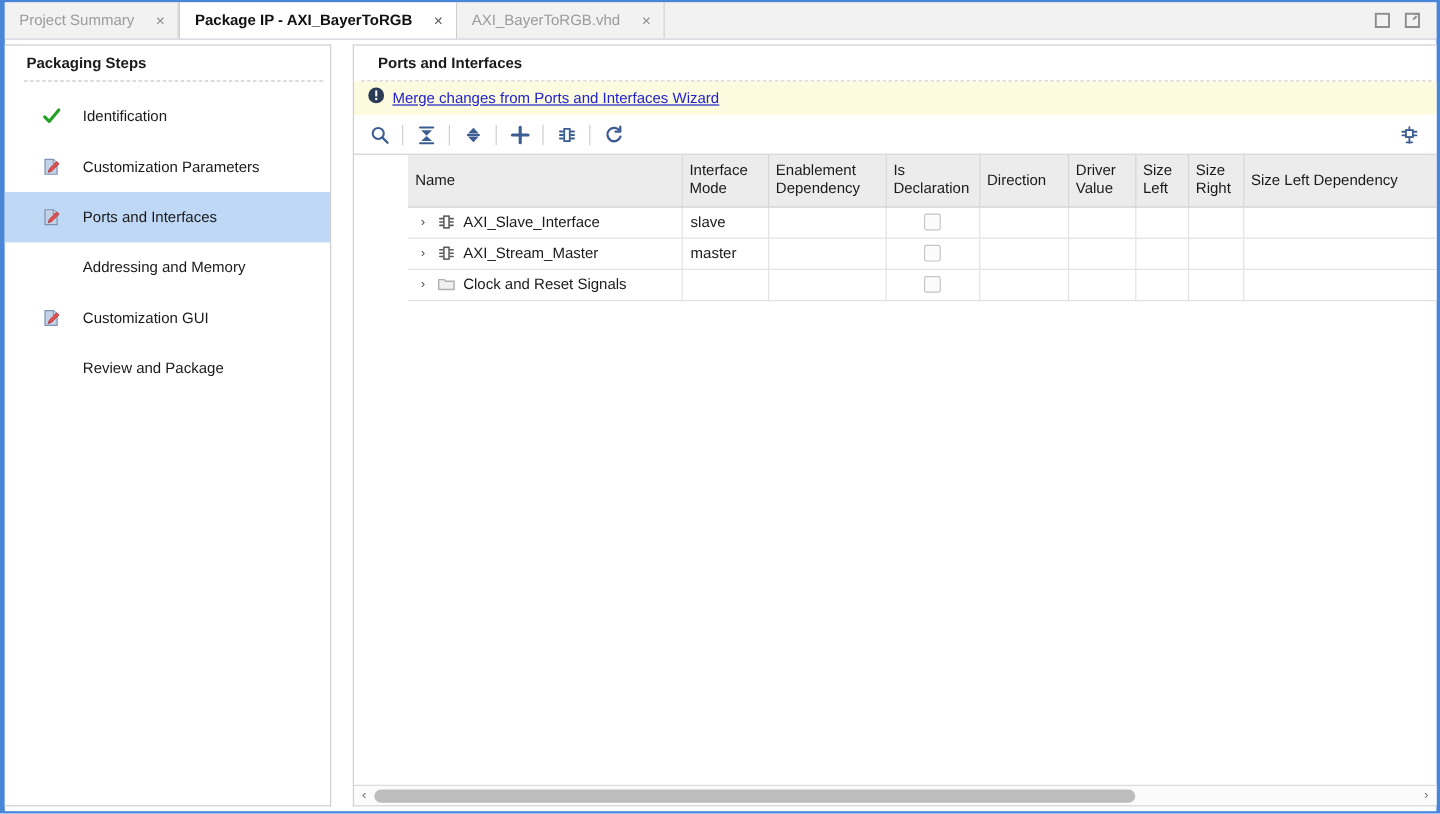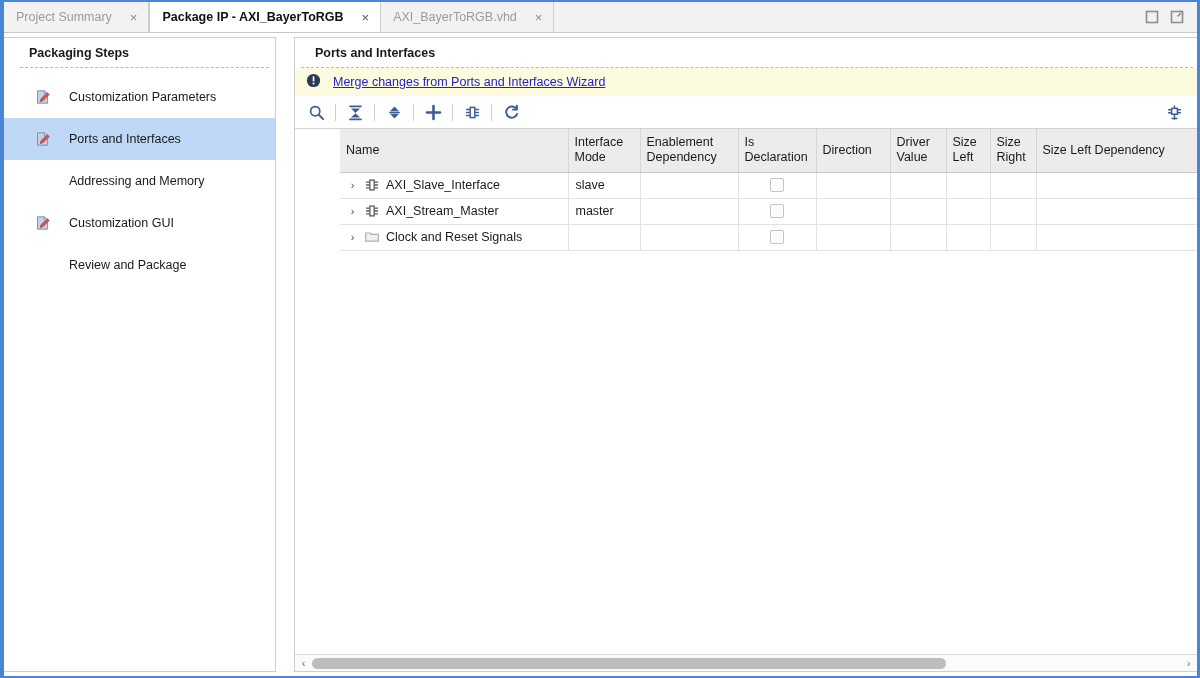--- a/index.html
+++ b/index.html
@@ -72,21 +72,21 @@
   
   #sidebar {
     position: absolute; left: 0; top: 4px;
     width: 272px; height: 635px;
     background: #ffffff;
     border: 1px solid #cfcfcf;
     border-left: none;
   }
   #sidebar-title {
     height: 29px; display: flex; align-items: center;
-    padding-left: 25px;
+    padding-left: 18px;
     font-size: 12.5px; font-weight: bold; color: #1a1a1a;
   }
   #sidebar-sep {
     height: 0; margin: 0 6px 0 16px;
     border-top: 1px dashed #b9b9b9;
   }
   #steps { padding-top: 8px; }
   .step {
     position: relative;
     height: 42px;
@@ -131,21 +131,21 @@
     border-top: 1px dashed #b9b9b9;
     flex: 0 0 auto;
   }
   
   #infobar {
     flex: 0 0 auto;
     height: 28px;
     background: #fcfbdf;
     display: flex; align-items: center;
     padding-left: 11px;
-    gap: 12px;
+    gap: 6px;
   }
   #infobar-link {
     font-size: 12.5px; color: #2222cc;
     text-decoration: underline; cursor: pointer;
   }
 
   
   #toolbar {
     flex: 0 0 auto;
     height: 32px;
@@ -292,20 +292,28 @@
   </div>
 
   <div id="content">
 
     <div id="sidebar">
       <div id="sidebar-title">Packaging Steps</div>
       <div id="sidebar-sep"></div>
 
       <div id="steps">
 
+        <div class="step">
+          <span class="step-icon">
+            <svg class="ic-check" width="16" height="16" viewBox="0 0 16 16">
+              <path d="M2.2 8.4 L6 12.2 L14 2.6" fill="none" stroke="#22a022" stroke-width="2.6" stroke-linecap="round" stroke-linejoin="round"></path>
+            </svg>
+          </span>
+          <span class="step-label">Identification</span>
+        </div>
 
 
 
         <div class="step">
           <span class="step-icon">
             <svg class="ic-edit" width="16" height="16" viewBox="0 0 16 16">
               <path d="M2.5 1.8 H9.6 L12.6 4.8 V14.2 H2.5 Z" fill="#c3d2e6" stroke="#7c93b3" stroke-width="1"></path>
               <path d="M9.4 1.9 V5 H12.5" fill="#e4ecf6" stroke="#7c93b3" stroke-width="0.9"></path>
               <path d="M5.2 12.6 L6.2 9.6 L12.3 3.6 L14.2 5.5 L8.1 11.5 Z" fill="#e05252" stroke="#b33" stroke-width="0.7"></path>
               <path d="M5.2 12.6 L6.3 12.1 L5.7 11.5 Z" fill="#555"></path>

